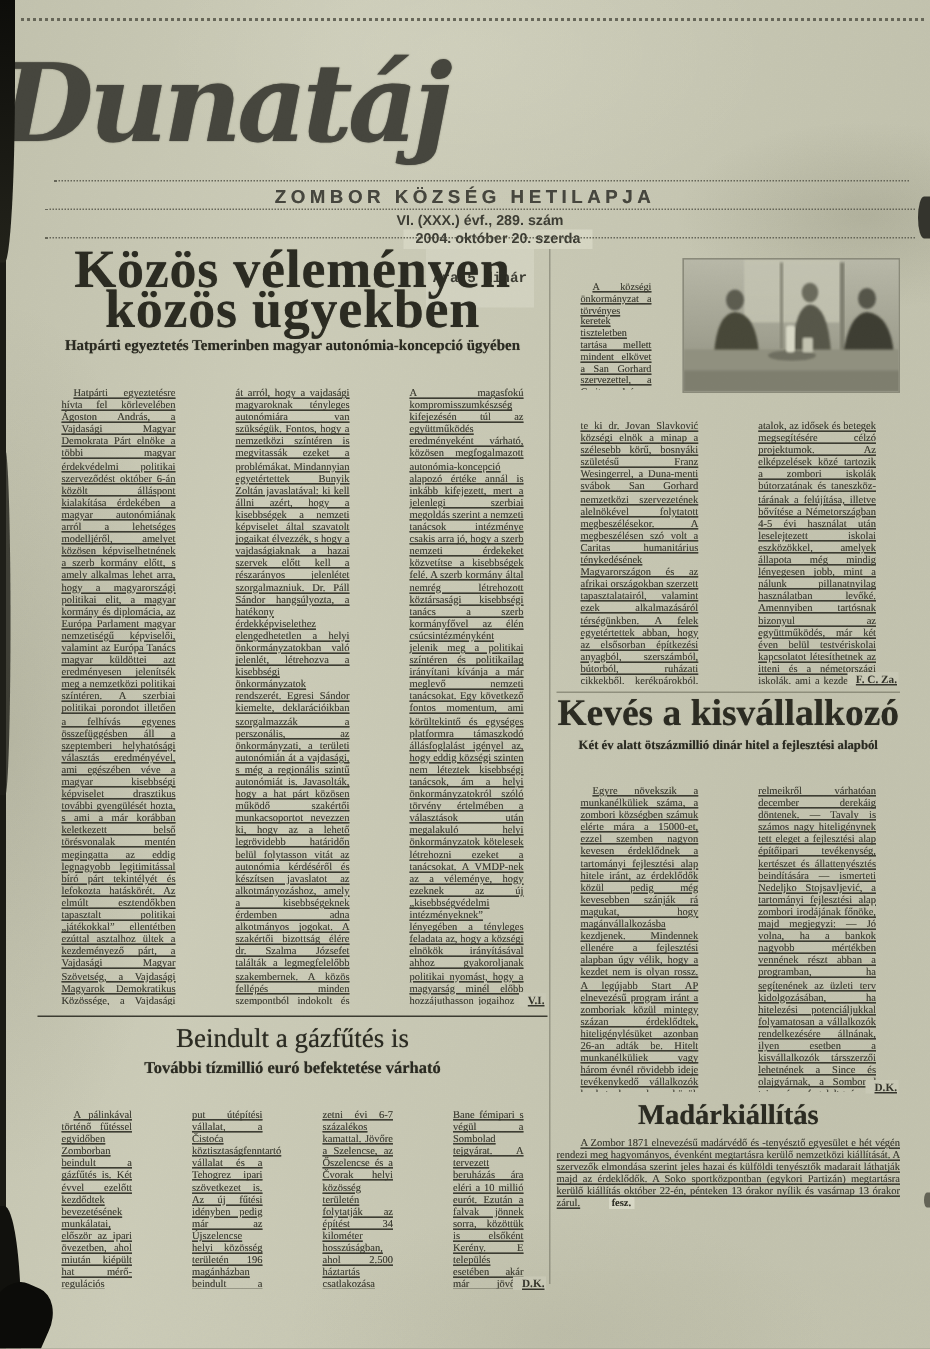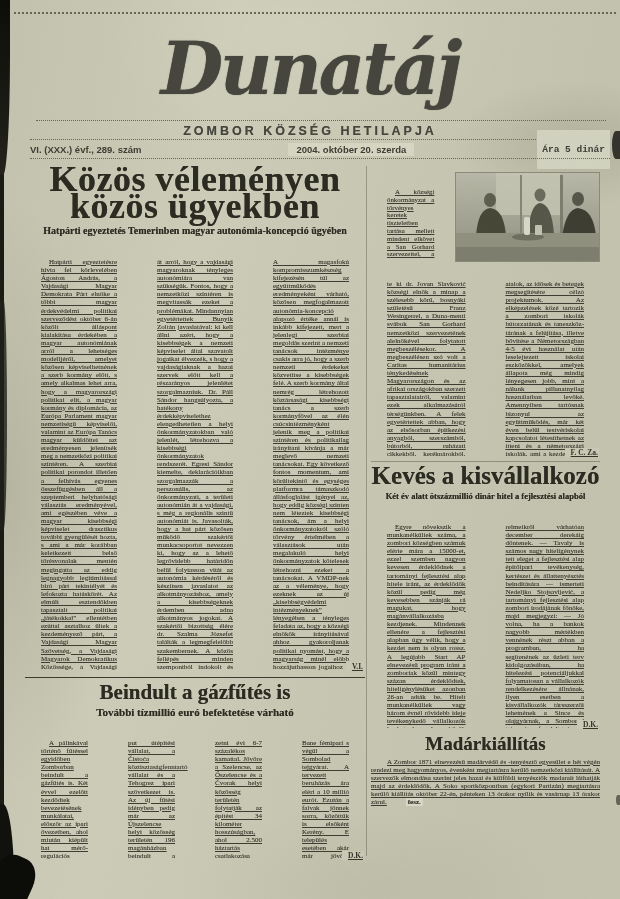--- a/index.html
+++ b/index.html
@@ -19,30 +19,30 @@
   .edge-top{position:absolute;left:0;top:0;width:10px;height:175px;background:linear-gradient(#0d0d0a,#23231b);border-radius:0 0 70% 0;z-index:5;}
   .edge-mid{position:absolute;left:0;top:300px;width:7px;height:230px;background:#20201a;border-radius:0 60% 60% 0;opacity:.8;z-index:5;}
   .edge-bottom{position:absolute;left:0;bottom:0;width:14px;height:95px;background:#11110d;border-radius:0 80% 0 0;z-index:5;}
   .corner-blot{position:absolute;left:-10px;bottom:-14px;width:42px;height:58px;background:#0c0c09;transform:rotate(24deg);border-radius:40%;z-index:5;}
   .right-blot{position:absolute;right:0;top:131px;width:8px;height:28px;background:#262620;border-radius:60% 0 0 60%;opacity:.9;z-index:5;}
   .right-speck{position:absolute;right:0;top:795px;width:4px;height:10px;background:#3a3a30;border-radius:50% 0 0 50%;opacity:.7;z-index:5;}
 
   .rule-dotted{position:absolute;border-top:2px dotted #56564a;opacity:.85;}
   .rule-thin{border-top:1.5px dotted #56564a;}
 
-  .masthead{position:absolute;top:30px;left:0;right:0;text-align:center;
+  .masthead{position:absolute;top:30px;left:0;right:0;
     font-family:"DejaVu Serif",serif;font-style:italic;font-weight:bold;
     font-size:72px;line-height:78px;letter-spacing:-3px;color:#45453d;
     text-shadow:0 0 1px rgba(60,60,50,.75);}
   .subtitle{position:absolute;top:124px;left:0;right:0;text-align:center;
     font-family:"Liberation Sans",sans-serif;font-size:12.5px;letter-spacing:3px;
     color:#45453d;font-weight:600;text-shadow:0 0 .4px rgba(70,70,58,.6);}
   .dateline{position:absolute;top:142px;left:30px;right:10px;height:15px;
     display:flex;justify-content:space-between;align-items:center;
-    font-family:"Liberation Sans",sans-serif;font-size:9.5px;font-weight:bold;color:#3c3c33;}
+    font-family:"Liberation Sans",sans-serif;font-size:9.5px;font-weight:bold;color:#3c3c33;flex-direction:column;}
   .date-hl{background:#d6d6c3;padding:1px 8px;margin-left:24px;}
   .price-hl{background:#d2d2c0;padding:14px 5px;font-family:Liberation Mono, monospace;}
 
   .vdivider{position:absolute;left:366px;top:166px;width:1px;height:690px;background:rgba(60,60,48,.35);}
 
   h2,h3{margin:0;font-family:"Liberation Serif",serif;color:#2a2a21;text-align:center;
     text-shadow:0 0 .5px rgba(45,45,35,.7);}
   .left-region{position:absolute;left:25px;top:166px;width:340px;}
   .right-region{position:absolute;left:371px;top:166px;width:229px;}
 
@@ -50,21 +50,21 @@
   .main-sub{font-size:10px;font-weight:bold;margin-top:5px;}
   .cols{display:flex;gap:8px;position:relative;}
   .cols3{margin-top:6px;height:428px;}
   .col{flex:1 1 0;overflow:hidden;height:100%;}
   .body-text{font-family:"Liberation Serif",serif;font-size:7px;line-height:8.1px;
     text-align:justify;color:#3c3c32;text-shadow:0 0 .35px rgba(62,62,50,.55);}
   .body-text p{margin:16px;text-decoration:underline;}
   .indent p{text-indent:8px;}
 
   .gas-rule{margin-top:7px;border-top:1.5px solid #3a3a30;}
-  .gas-hl{font-size:21px;line-height:22px;font-weight:bold;margin-top:3px;}
+  .gas-hl{font-size:18px;line-height:22px;font-weight:normal;margin-top:3px;}
   .gas-sub{font-size:11px;font-weight:bold;margin-top:3px;}
   .cols4{margin-top:5px;height:136px;}
 
   .ger-hl{font-size:19.5px;line-height:21px;font-weight:bold;}
   .ger-row{display:flex;gap:5px;margin-top:6px;height:88px;}
   .ger-intro{width:80px;overflow:hidden;font-size:6.8px;line-height:7.8px;}
   .photo{width:144px;height:88px;overflow:hidden;border:1px solid #8a8a7a;background:#a8a89a;}
   .cols2g{margin-top:4px;height:192px;}
   .sep{border-top:1px solid rgba(90,90,74,.5);margin-top:5px;}
   .biz-hl{font-size:25px;line-height:23px;font-weight:bold;margin-top:2px;}

